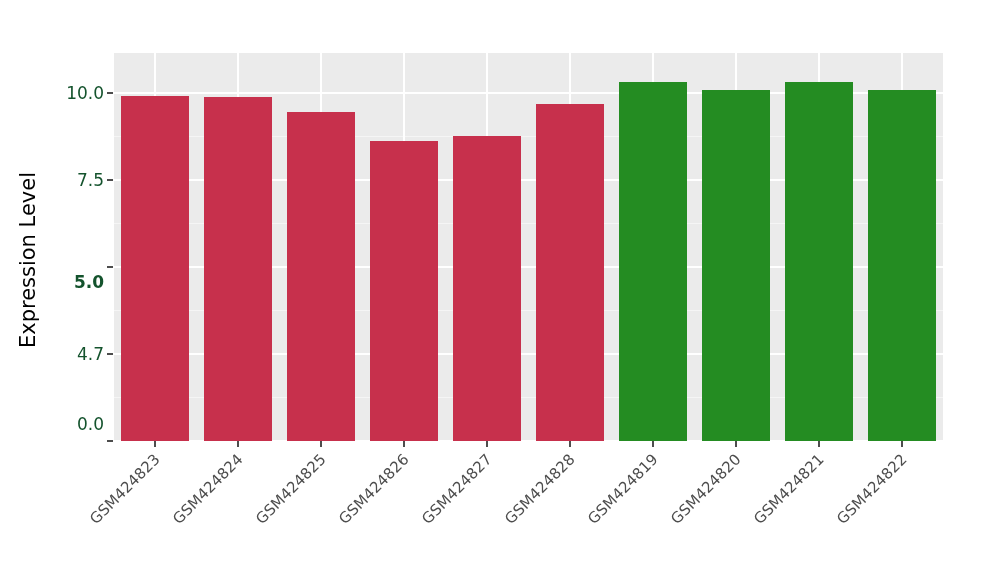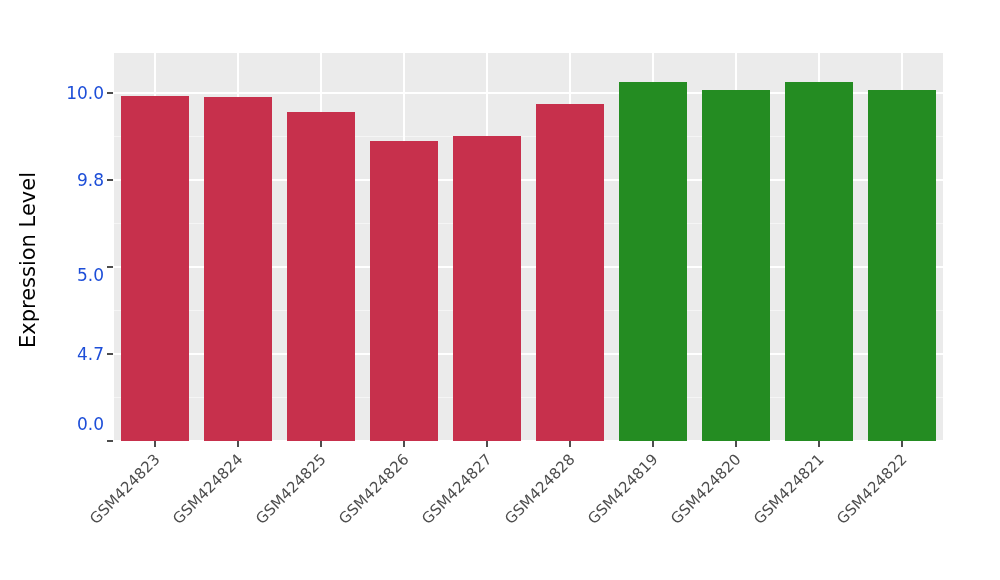--- a/index.html
+++ b/index.html
@@ -42,21 +42,21 @@
     transform: translateX(30px);
   }
 
   
   .y-tick-label {
     position: absolute;
     right: 0;
     width: 100%;
     text-align: right;
     font-size: 17px;
-    color: #1d4ed8;
+    color: #14532d;
     transform: translateY(-50%);
     white-space: nowrap;
   }
   #y-tick-labels {
     position: absolute;
     left: 56px;
     top: 0px;
     width: 48px;
     height: 580px;
   }
@@ -156,22 +156,22 @@
 
 <div id="chart-root">
 
   <div id="y-axis-title">
     <span class="ytxt">Expression Level</span>
   </div>
 
   <div id="y-tick-labels">
       <div class="y-tick-label" style="top: 424px;">0.0</div>
       <div class="y-tick-label" style="top: 354.004px;">4.7</div>
-      <div class="y-tick-label" style="top: 275px;">5.0</div>
-      <div class="y-tick-label" style="top: 180.013px;">9.8</div>
+      <div class="y-tick-label" style="top: 282px; font-weight: bold;">5.0</div>
+      <div class="y-tick-label" style="top: 180.013px;">7.5</div>
       <div class="y-tick-label" style="top: 93.0179px;">10.0</div>
     </div>
 
   <div id="y-ticks-marks">
       <div class="y-tick-mark" style="top: 441px;"></div>
       <div class="y-tick-mark" style="top: 354.004px;"></div>
       <div class="y-tick-mark" style="top: 267.009px;"></div>
       <div class="y-tick-mark" style="top: 180.013px;"></div>
       <div class="y-tick-mark" style="top: 93.0179px;"></div>
     </div>

